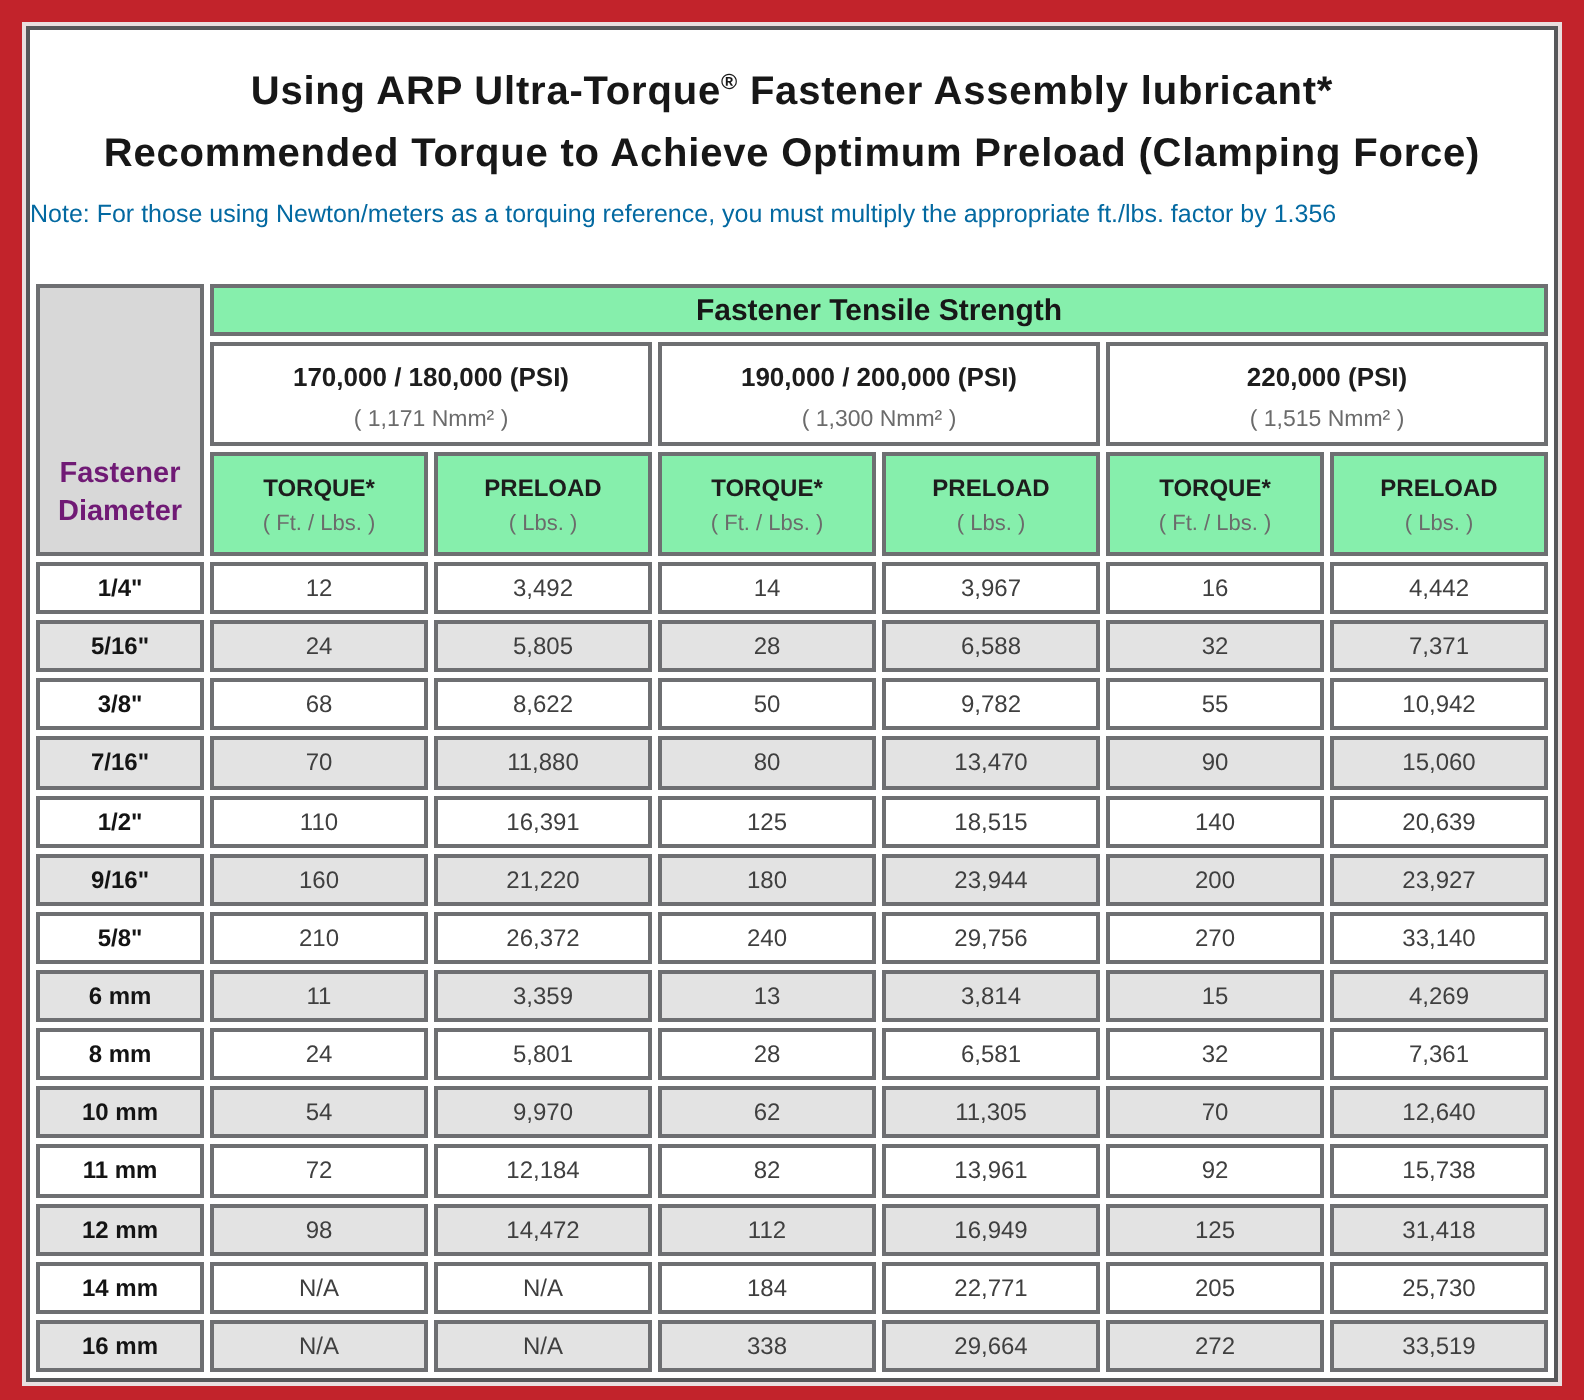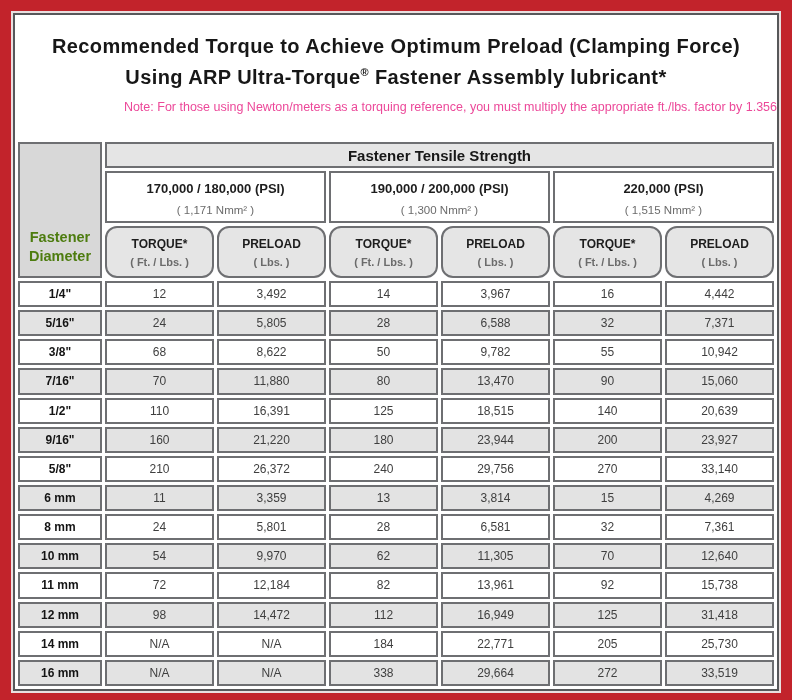--- a/index.html
+++ b/index.html
@@ -21,79 +21,79 @@
     text-align:center;
     font-weight:bold;
     font-size:20px;
     letter-spacing:0.4px;
     color:#171717;
     line-height:1.55;
   }
   .title-block sup{font-size:11px;}
   .note-line{
     margin-top:7px;
-    text-align:right;
+    text-align:left;
     font-size:12.5px;
-    color:#ec4899;
+    color:#0369a1;
   }
   .table-wrap{
     position:absolute;left:0;right:0;top:124px;bottom:0;
   }
   table{
     width:100%;height:100%;
     border-collapse:separate;
     border-spacing:3px;
     table-layout:fixed;
   }
   td,th{
     border:2px solid #6e6f72;
     padding:0 2px;
     text-align:center;
     overflow:hidden;
   }
   thead .row-group th{height:22px;}
   thead .row-psi td{height:48px;}
-  thead .row-cols td{height:48px;border-radius:12px;}
-  .hdr-gray{background:#e5e5e5;}
+  thead .row-cols td{height:48px;}
+  .hdr-gray{background:#86efac;}
   .cell-white{background:#ffffff;}
   .corner-cell{
     background:#d8d8d8;
     vertical-align:bottom;
     font-weight:bold;
     font-size:14.5px;
-    color:#4d7c0f;
+    color:#701a75;
     line-height:1.35;
     padding-bottom:9px;
   }
   .group-header{
     font-size:15px;font-weight:bold;color:#171717;
   }
   .psi-line{font-size:13px;font-weight:bold;color:#1d1d1d;margin-top:3px;}
   .nmm-line{font-size:11.5px;color:#6b6b6b;margin-top:8px;}
   .colhead-title{font-size:12px;font-weight:bold;color:#1d1d1d;}
-  .colhead-unit{font-size:11px;color:#6b6b6b;margin-top:5px;font-weight:bold;}
+  .colhead-unit{font-size:11px;color:#6b6b6b;margin-top:5px;}
   tbody td{
     background:#ffffff;
     font-size:12px;
     color:#3f3f3f;
   }
   tbody tr.alt td{background:#e3e3e3;}
   tbody td.rowlabel{
     font-weight:bold;
     color:#141414;
   }
 </style>
 </head>
 <body>
 
 <div class="content-frame">
 
   <div class="title-block">
+    <div><span>Using ARP Ultra-Torque</span><sup>®</sup><span> Fastener Assembly lubricant*</span></div>
     <div>Recommended Torque to Achieve Optimum Preload (Clamping Force)</div>
-    <div><span>Using ARP Ultra-Torque</span><sup>®</sup><span> Fastener Assembly lubricant*</span></div>
   </div>
 
   <div class="note-line">Note: For those using Newton/meters as a torquing reference, you must multiply the appropriate ft./lbs. factor by 1.356</div>
 
   <div class="table-wrap">
     <table>
       <colgroup>
         <col style="width:84px">
         <col>
           <col>

